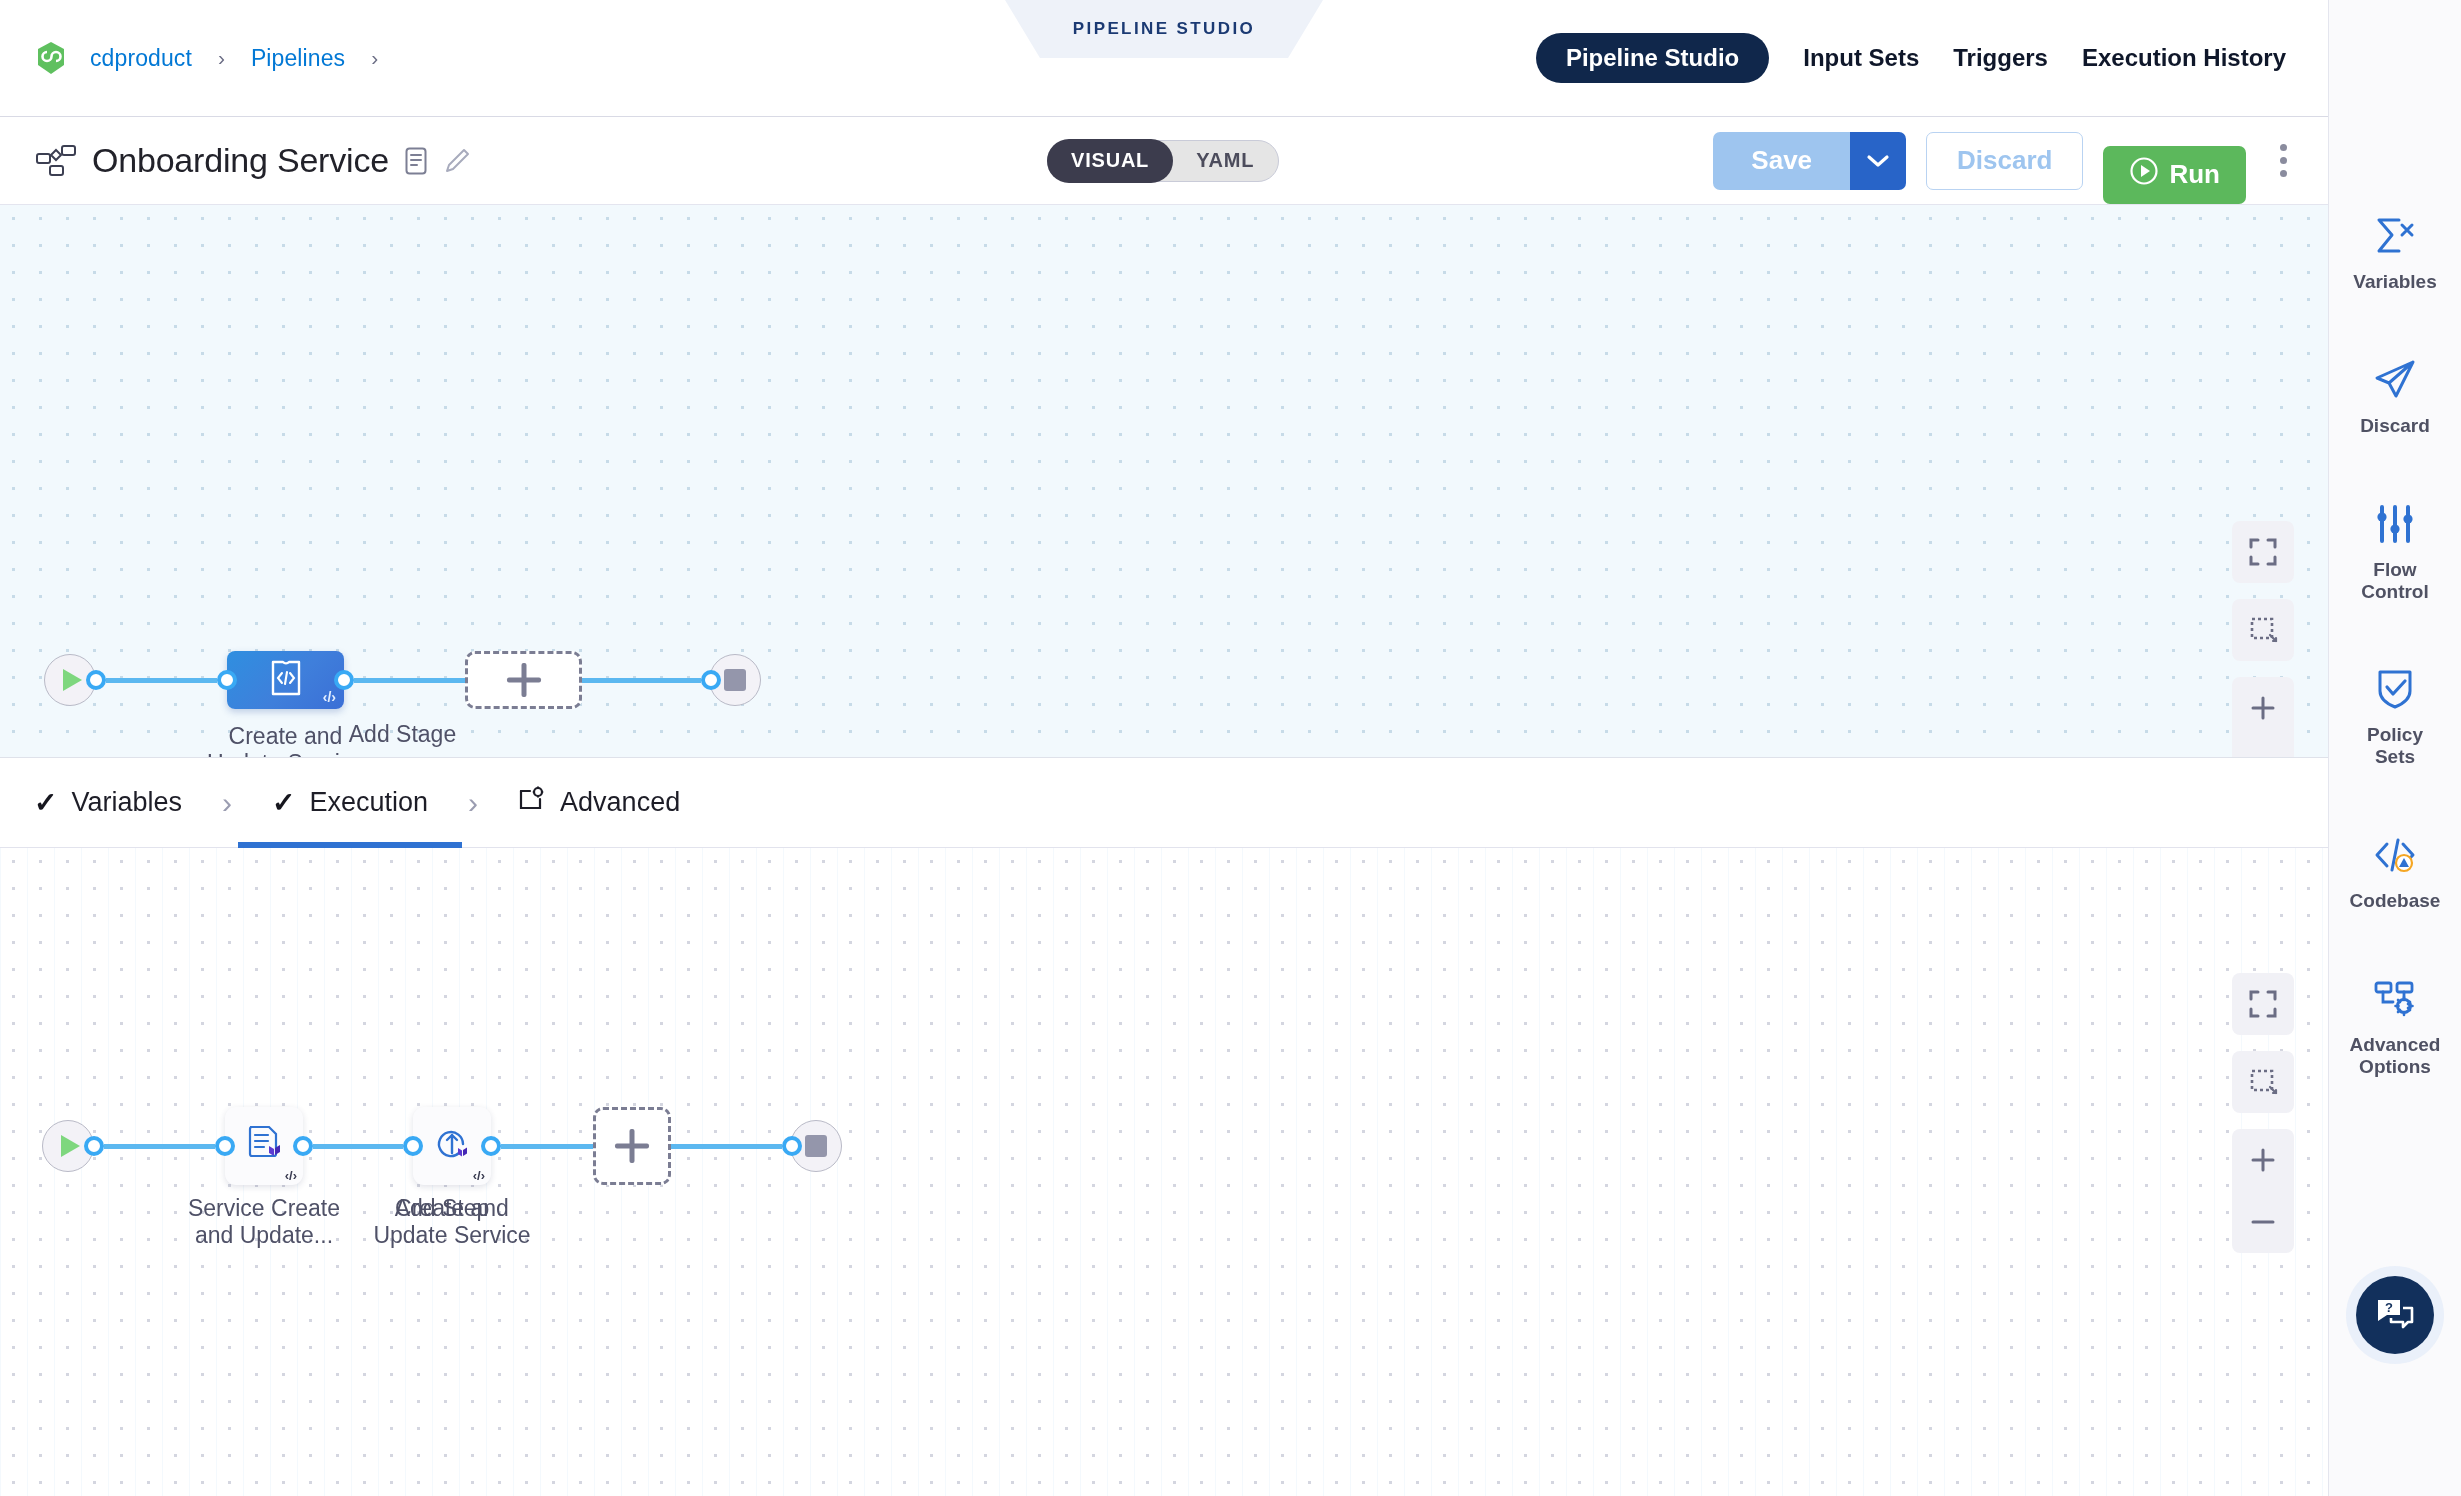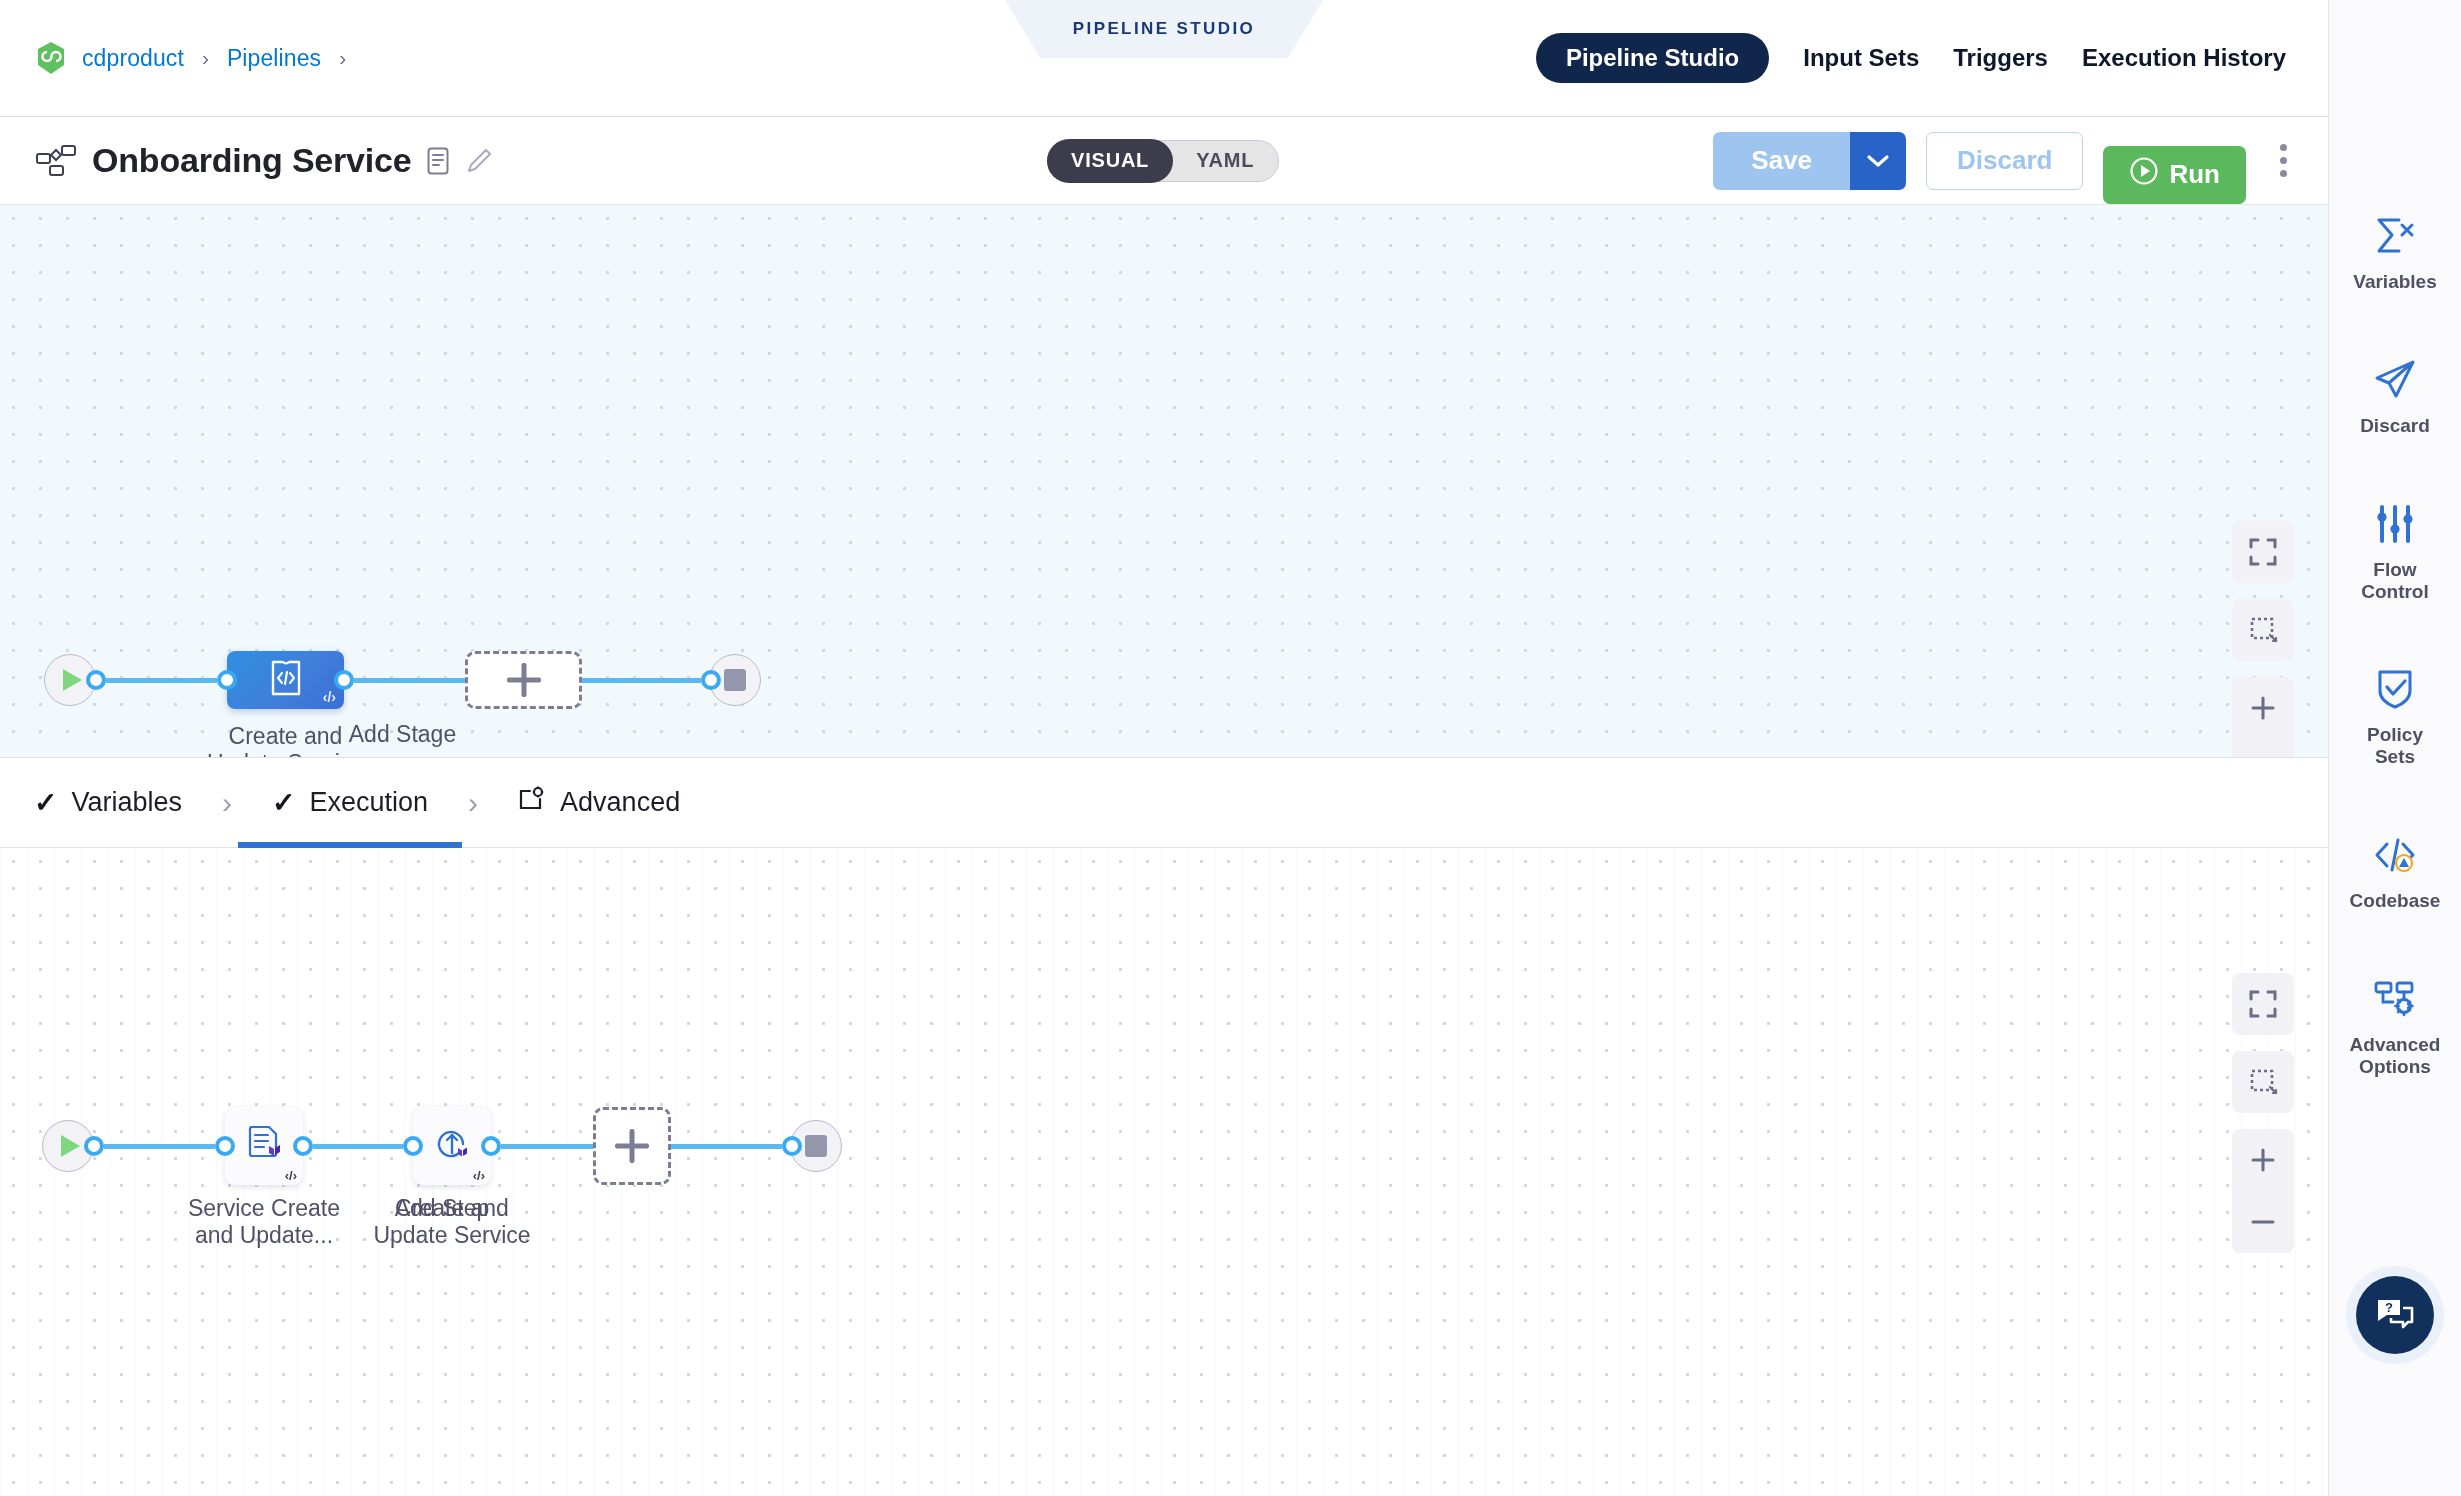--- a/index.html
+++ b/index.html
@@ -12,21 +12,21 @@
   .app { position: relative; width: 2462px; height: 1496px; display: flex; }
   .main-col { width: 2328px; height: 1496px; position: relative; display: flex; flex-direction: column; background:#fff; }
 
   
   .breadcrumb-bar {
     height: 117px; min-height:117px; position: relative;
     border-bottom: 1px solid #d9dae5;
     background: #fff;
     display: flex; align-items: center;
   }
-  .bc-left { display: flex; align-items: center; gap: 16px; padding-left: 36px; }
+  .bc-left { display: flex; align-items: center; gap: 24px; padding-left: 36px; }
   .bc-logo {
     width: 30px; height: 34px; position: relative; flex: none;
   }
   .bc-logo svg { display:block; }
   .bc-link { color: #0278d5; font-size: 23px; letter-spacing: 0.1px; }
   .bc-sep { color: #6b6d85; font-size: 21px; font-weight: 300; margin: 0 2px; }
 
   .studio-ribbon {
     position: absolute; left: 50%; transform: translateX(-50%);
     top: 0; width: 318px; height: 58px;
@@ -44,21 +44,21 @@
     border-radius: 30px; padding: 13px 30px; line-height: 1;
   }
   .top-nav .navlink { color:#0f172a; font-size: 24px; font-weight: bold; }
 
   
   .title-bar {
     height: 88px; min-height:88px; display: flex; align-items: center;
     border-bottom: 1px solid #e4e5ef; background: #fff; position: relative;
   }
   .tb-left { display: flex; align-items: center; gap: 16px; padding-left: 36px; }
-  .pipeline-title { font-size: 34px; font-weight: bold; color: #22222a; letter-spacing: -0.2px; }
+  .pipeline-title { font-size: 34px; font-weight: normal; color: #22222a; letter-spacing: -0.2px; }
   .tb-icon { display:flex; align-items:center; }
 
   .mode-toggle {
     position: absolute; left: 1047px; top: 50%; transform: translateY(-50%);
     display: flex; align-items: center;
     border: 1px solid #c9cbd8; border-radius: 22px; height: 42px; background: #e5e5e5;
   }
   .mode-toggle .seg { font-size: 20px; font-weight: bold; letter-spacing: 0.8px; padding: 0 24px; height: 42px;
       display:flex; align-items:center; border-radius: 22px; }
   .mode-toggle .seg.active { background: #3c3c4d; color:#fff; margin:-1px; height:44px; }

